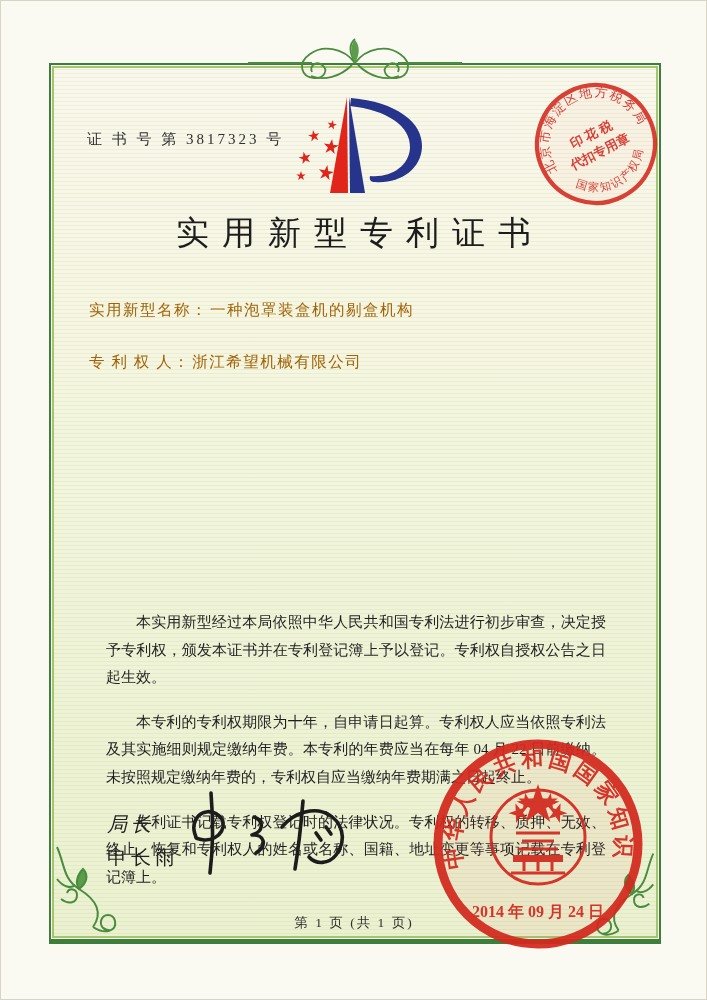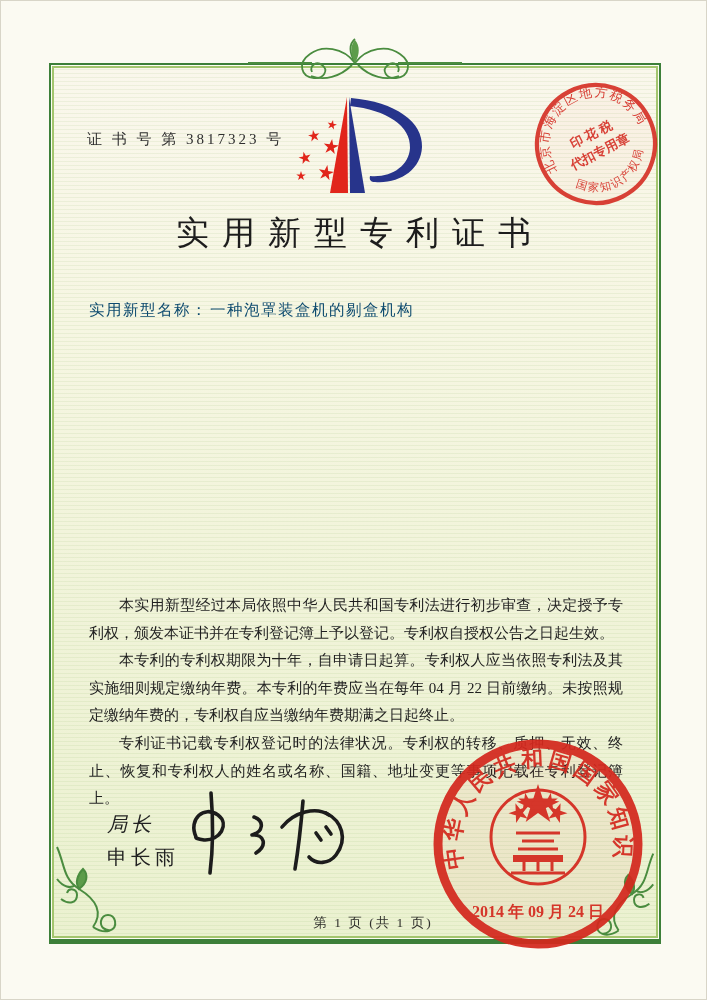--- a/index.html
+++ b/index.html
@@ -17,32 +17,32 @@
       repeating-linear-gradient(180deg, rgba(120,170,80,0.10) 0px, rgba(120,170,80,0.10) 1px, transparent 1px, transparent 4px),
       linear-gradient(180deg,#faf7ec 0%, #f6f6e2 30%, #f0f3d8 65%, #ebf1d0 100%);
   }
   .abs { position:absolute; }
   .cert-no { left:86px; top:89px; font-size:15px; letter-spacing:3px; color:#2f2f2f;margin-top:40px; }
   .title {
     left:0; right:0; top:210px; text-align:center;
     font-size:33px; font-weight:normal; letter-spacing:13px; text-indent:13px; color:#1d1d1d;
   }
   .fields { left:88px; top:299px; width:520px; }
-  .field { height:52px; font-size:15.5px; color:#0c4a6e; letter-spacing:1.5px; }
+  .field { height:52px; font-size:15.5px; color:#a16207; letter-spacing:1.5px; }
   .field .lbl { display:inline-block; }
   .field .val { margin-left:2px; }
   .paragraphs { left:88px; width:534px; top:591px; font-size:15px; line-height:27.6px; color:#1f1f1f; text-align:justify; }
-  .paragraphs p { text-indent:2em; margin:0; }
+  .paragraphs p { text-indent:2em; margin:17px; }
   .director-title { left:106px; top:810px; font-size:20px; letter-spacing:4px; color:#222;font-style:italic; }
   .director-name  { left:106px; top:843px; font-size:20px; letter-spacing:4px; color:#222; }
   .signature { left:165px; top:776px; width:230px; height:110px; }
   .seal-main { left:426px; top:732px; width:222px; height:222px; opacity:0.93; }
   .seal-tax  { left:520px; top:68px; width:150px; height:150px; transform:rotate(-27deg); opacity:0.88; }
   .logo { left:270px; top:90px; width:172px; height:112px; }
-  .footer { left:50px; width:644px; top:913px; text-align:center; font-size:13.5px; letter-spacing:2px; color:#30312c; }
+  .footer { left:31px; width:644px; top:913px; text-align:center; font-size:13.5px; letter-spacing:2px; color:#30312c; }
   .flourish-top { left:247px; top:36px; width:214px; height:56px; }
   .corner-bl { left:50px;  top:838px; width:102px; height:102px; }
   .corner-br { left:558px; top:845px; width:102px; height:98px; transform:scaleX(-1); }
   svg text { font-family:"Liberation Serif", serif; }
 </style>
 </head>
 <body>
 
 <div class="stage">
 
@@ -120,20 +120,23 @@
     <text x="70" y="64" text-anchor="middle" font-size="12" font-weight="bold" fill="#d4281e">印 花 税</text>
     <text x="70" y="82" text-anchor="middle" font-size="12" font-weight="bold" fill="#d4281e">代扣专用章</text>
   </svg>
 
   <div class="abs title">实用新型专利证书</div>
 
   <div class="abs fields">
     <div class="field">
       <span class="lbl">实用新型名称：</span><span class="val">一种泡罩装盒机的剔盒机构</span>
     </div>
+    <div class="field">
+      <span class="lbl">专 利 权 人：</span><span class="val">浙江希望机械有限公司</span>
+    </div>
   </div>
 
   <div class="abs paragraphs">
     <p>本实用新型经过本局依照中华人民共和国专利法进行初步审查，决定授予专利权，颁发本证书并在专利登记簿上予以登记。专利权自授权公告之日起生效。</p>
     <p>本专利的专利权期限为十年，自申请日起算。专利权人应当依照专利法及其实施细则规定缴纳年费。本专利的年费应当在每年 04 月 22 日前缴纳。未按照规定缴纳年费的，专利权自应当缴纳年费期满之日起终止。</p>
     <p>专利证书记载专利权登记时的法律状况。专利权的转移、质押、无效、终止、恢复和专利权人的姓名或名称、国籍、地址变更等事项记载在专利登记簿上。</p>
   </div>
 
   <div class="abs director-title">局长</div>
   <div class="abs director-name">申长雨</div>

